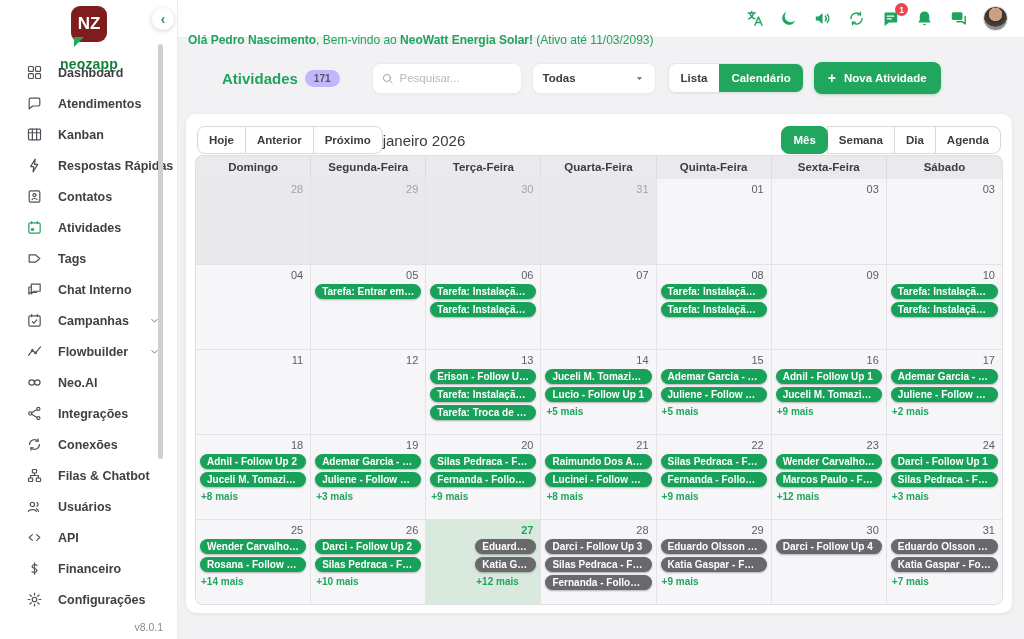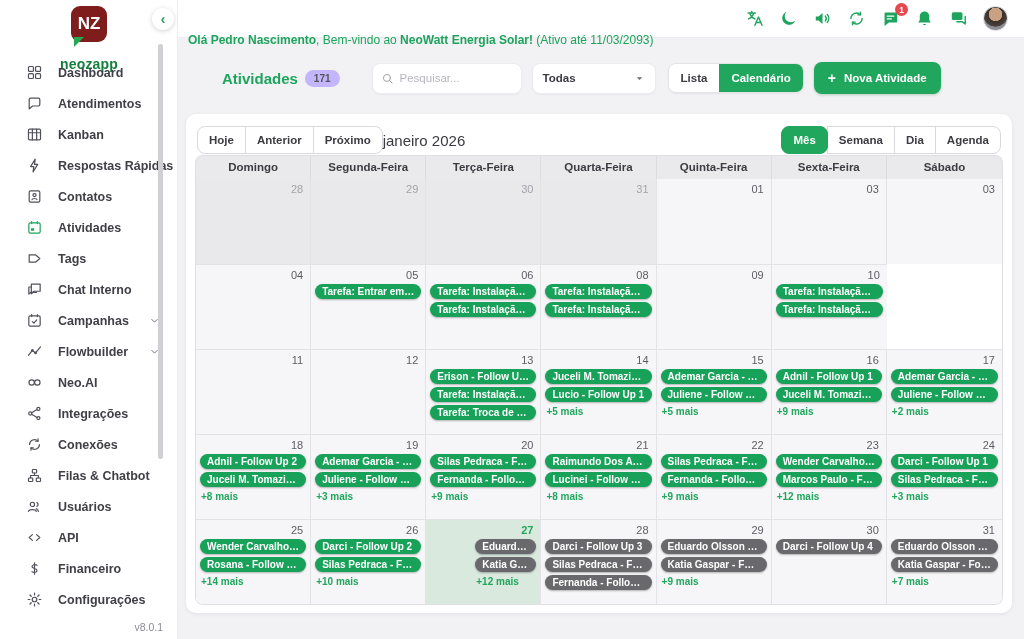--- a/index.html
+++ b/index.html
@@ -404,20 +404,24 @@
             </div>
           </div>
           <div class="cell">
             <div class="datenum">06</div>
             <div class="events">
               <div class="event ">Tarefa: Instalação Alpha</div>
               <div class="event ">Tarefa: Instalação Alpha</div>
             </div>
           </div>
           <div class="cell">
+            <div class="datenum">07</div>
+            <div class="events"></div>
+          </div>
+          <div class="cell">
             <div class="datenum">08</div>
             <div class="events">
               <div class="event ">Tarefa: Instalação Alpha</div>
               <div class="event ">Tarefa: Instalação Alpha</div>
             </div>
           </div>
           <div class="cell">
             <div class="datenum">09</div>
             <div class="events"></div>
           </div>

